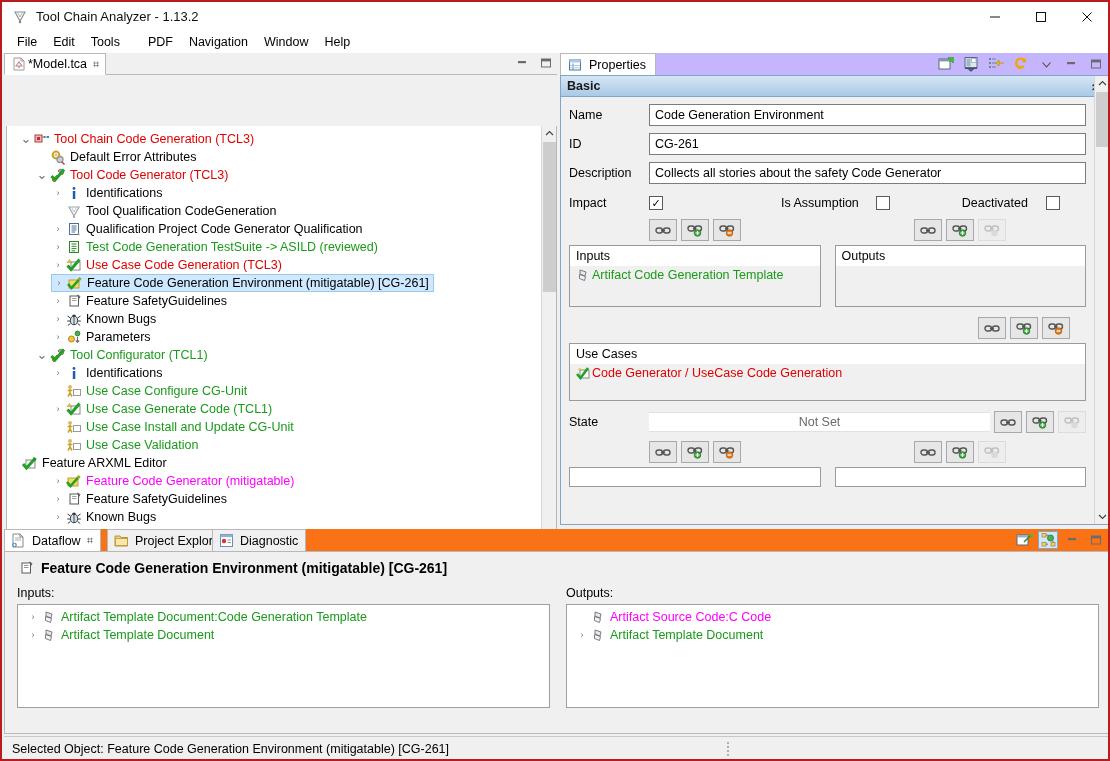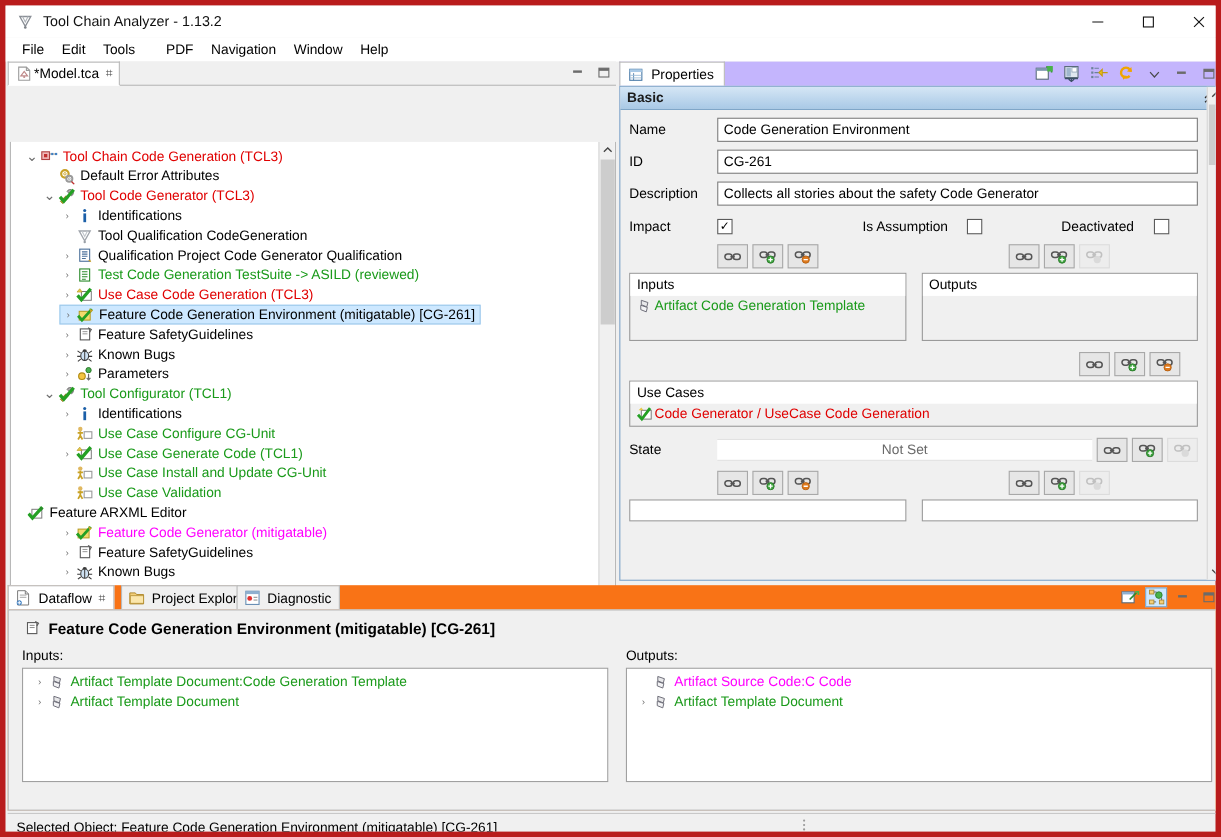--- a/index.html
+++ b/index.html
@@ -7,21 +7,21 @@
   body {
     width:1110px; height:761px;
     font-family:"Liberation Sans", sans-serif;
     font-size:12.5px;
     color:#000;
     background:#f0f0f0;
     overflow:hidden;
     -webkit-font-smoothing:antialiased;
   }
   .app { position:relative; width:1110px; height:761px; background:#f0f0f0;
-         border:5px solid #b91c1c; overflow:hidden; }
+         border:2px solid #b91c1c; overflow:hidden; }
 
   
   .titlebar { position:absolute; left:0; top:0; width:1108px; height:29px;
               background:#ffffff; display:flex; align-items:center; }
   .title-icon { width:22px; height:20px; margin-left:7px; margin-right:5px;
                 display:flex; align-items:center; justify-content:center; }
   .title-text { font-size:13px; color:#101010; }
   .winbtns { position:absolute; right:0; top:0; height:29px; display:flex; }
   .winbtn { width:46px; height:29px; display:flex; align-items:center;
             justify-content:center; font-size:13px; color:#111; }
@@ -742,21 +742,21 @@
                   <rect x="1" y="2" width="6.5" height="5" rx="2.5" fill="none" stroke="#555" stroke-width="1.4"></rect>
                   <rect x="8" y="2" width="6.5" height="5" rx="2.5" fill="none" stroke="#555" stroke-width="1.4"></rect>
                   <line x1="6" y1="4.5" x2="9.5" y2="4.5" stroke="#555" stroke-width="1.4"></line>
                   <circle cx="10.5" cy="9" r="3.3" fill="#e07b1e" stroke="#b25f12" stroke-width=".8"></circle>
                   <path d="M8.6 9 h3.8" stroke="#fff" stroke-width="1.3"></path>
                 </svg>
               </span>
           </div>
         </div>
 
-        <div class="listbox" style="height:42px;">
+        <div class="listbox" style="height:58px;">
           <div class="lb-hdr">Use Cases</div>
           <div class="lb-item">
             <span class="ticon">
               <svg width="15" height="15" viewBox="0 0 15 15">
                 <rect x="4" y="4" width="9" height="8" fill="#fff" stroke="#7a7a7a" stroke-width=".9"></rect>
                 <path d="M1 8 L4.5 12 L12 2" fill="none" stroke="#24a024" stroke-width="2.6"></path>
                 <path d="M1.5 4 l2.5 -2.5 l2 2.5 z" fill="#e6c84a"></path>
               </svg>
             </span>
             <span class="c-red">Code Generator / UseCase Code Generation</span>

